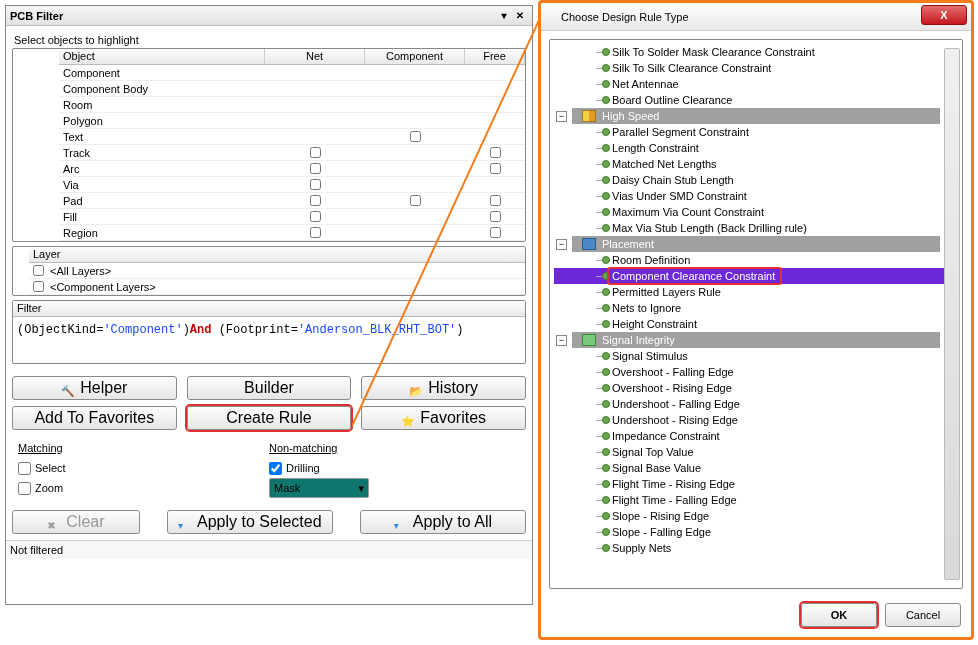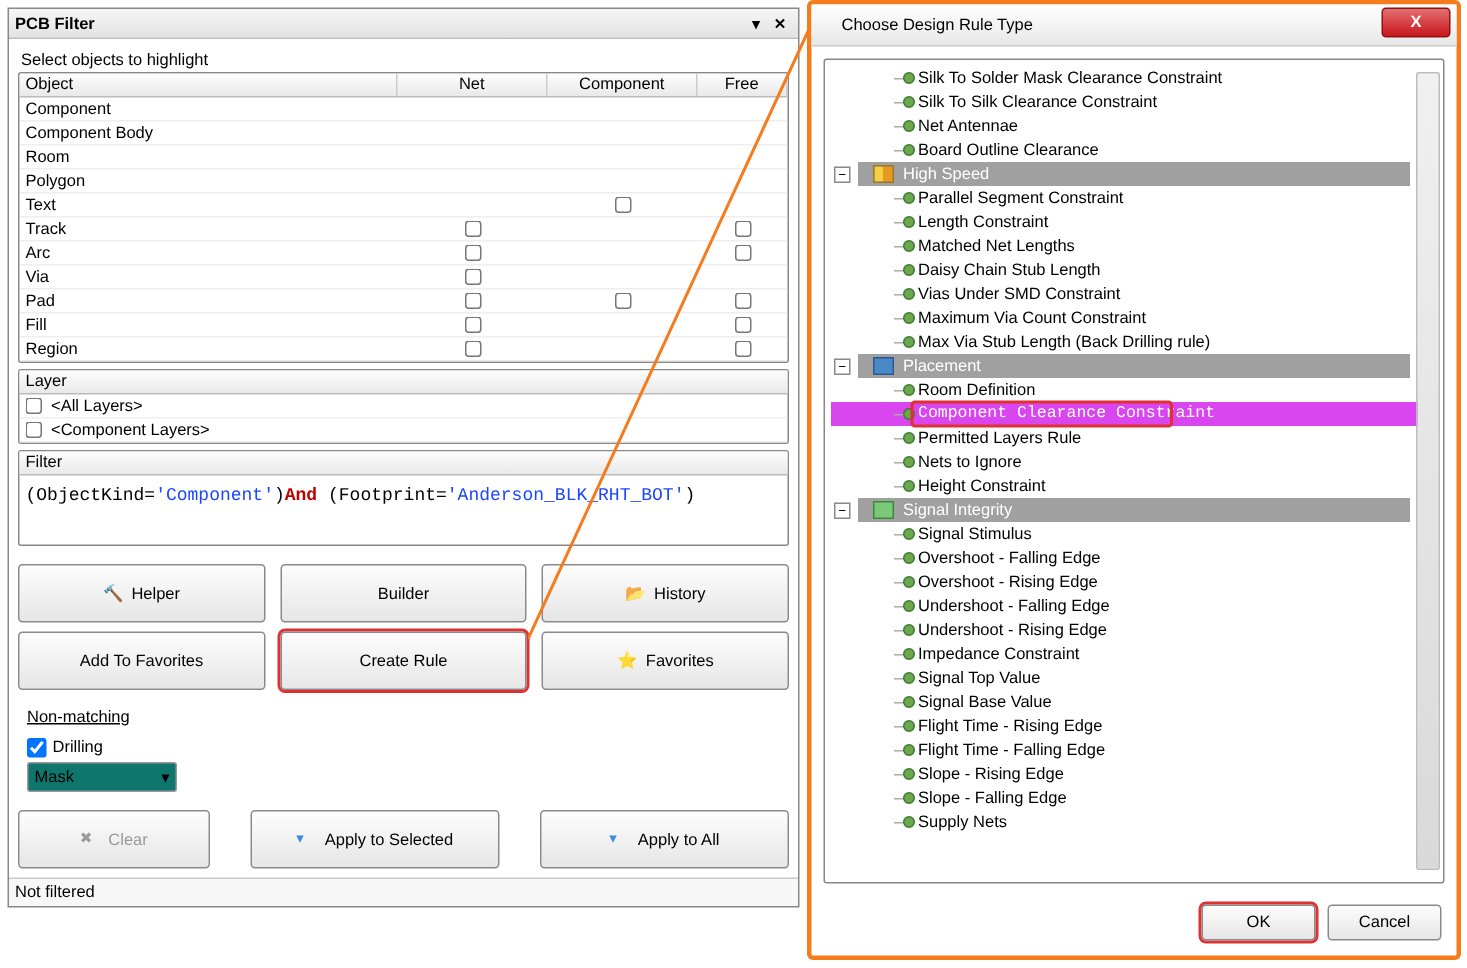--- a/index.html
+++ b/index.html
@@ -40,20 +40,21 @@
   .pcb-body { flex: 1; padding: 4px 6px 6px 6px; display:flex; flex-direction:column; }
   .obj-header {
     margin-top: 2px;
     font-size: 11px;
     padding: 2px 2px;
   }
   .obj-table {
     border: 1px solid #888;
     border-radius: 2px;
     overflow: hidden;
+    padding-left: 46px;
   }
   .obj-thead {
     display: grid;
     grid-template-columns: 1fr 100px 100px 60px;
     background: linear-gradient(#fdfdfd,#e9e9e9);
     border-bottom: 1px solid #bbb;
     height: 16px;
   }
   .obj-thead div {
     padding: 1px 4px;
@@ -69,20 +70,21 @@
   }
   .obj-row div { padding: 0 4px; }
   .obj-check {
     display:flex; align-items:center; justify-content:center;
   }
   .obj-check input { margin: 0; width:11px; height:11px; }
   .layer-box {
     margin-top: 4px;
     border: 1px solid #888;
     border-radius: 2px;
+    padding-left: 16px;
   }
   .layer-head {
     background: linear-gradient(#fdfdfd,#e9e9e9);
     border-bottom: 1px solid #bbb;
     padding: 1px 4px; height: 16px;
   }
   .layer-row {
     display:flex; align-items:center; gap:6px;
     padding: 0 4px; height:16px;
     border-bottom: 1px solid #eee;
@@ -109,28 +111,28 @@
   }
   .filter-expr .kw { color: #c00000; font-weight: bold; }
   .filter-expr .str { color: #1a46ff; }
   .btn-row {
     display:grid;
     grid-template-columns: 1fr 1fr 1fr;
     gap: 10px;
     margin-top: 12px;
   }
   .btn {
-    height: 39px;
+    height: 24px;
     border: 1px solid #8a8a8a;
     border-radius: 3px;
     background: linear-gradient(#fdfdfd,#e6e6e6);
     display:flex; align-items:center; justify-content:center;
     gap: 5px;
     cursor:pointer;
-    font-size: 11px;
+    font-size: 16px;
   }
   .btn.highlight {
     box-shadow: 0 0 0 2px #e03030;
   }
   .icon { width:14px; height:14px; display:inline-block; }
   .icon-hammer::before { content:"🔨"; font-size:11px; }
   .icon-history::before { content:"📂"; font-size:11px; }
   .icon-star::before { content:"⭐"; font-size:11px; }
   .icon-funnel::before { content:"▾"; color:#3b8be0; font-size:10px; }
   .icon-clear::before { content:"✖"; color:#999; font-size:10px; }
@@ -265,23 +267,22 @@
     width:10px; height:1px;
     background:#aaa;
   }
   .tree-item .dot {
     position:absolute; left:48px;
     width:8px; height:8px; border-radius:50%;
     background:#6aa84f;
     border:1px solid #3a7a2a;
   }
   .tree-item.selected {
-    background:#d946ef;
+    background:#6d28d9;
     color:#fff;
-    font-family:Liberation Mono, monospace;
   }
   .sel-highlight {
     position:absolute;
     border:2px solid #e03030;
     border-radius:3px;
     pointer-events:none;
   }
   .dlg-buttons {
     display:flex; gap:8px; justify-content:flex-end;
     padding: 6px 10px 10px 10px;
@@ -289,20 +290,21 @@
   .dlg-btn {
     width: 76px; height:24px;
     border:1px solid #8a8a8a;
     border-radius:3px;
     background: linear-gradient(#fdfdfd,#e6e6e6);
     display:flex; align-items:center; justify-content:center;
     cursor:pointer;
   }
   .dlg-btn.ok {
     box-shadow: 0 0 0 2px #e03030;
+    font-weight: bold;
   }
 
   
   .arrow {
     position:absolute;
     left: 352px; top: 18px;
     width: 200px; height: 420px;
     pointer-events:none;
   }
 </style>
@@ -464,20 +466,31 @@
       <div class="btn highlight">
           <span>Create Rule</span>
         </div>
       <div class="btn">
           <span class="icon icon-star"></span>
           <span>Favorites</span>
         </div>
     </div>
 
     <div class="match-grid">
+      <div class="match-col">
+        <div class="hdr2">Matching</div>
+        <div class="cbrow">
+            <input type="checkbox" style="">
+            <span>Select</span>
+          </div>
+        <div class="cbrow">
+            <input type="checkbox" style="">
+            <span>Zoom</span>
+          </div>
+      </div>
       <div class="match-col" style="text-align:left">
         <div class="hdr2">Non-matching</div>
         <div class="cbrow">
             <input type="checkbox" checked="" style="">
             <span>Drilling</span>
           </div>
         <div class="cbrow">
           <div class="mask-select">
             <span>Mask</span>
             <span>▾</span>

